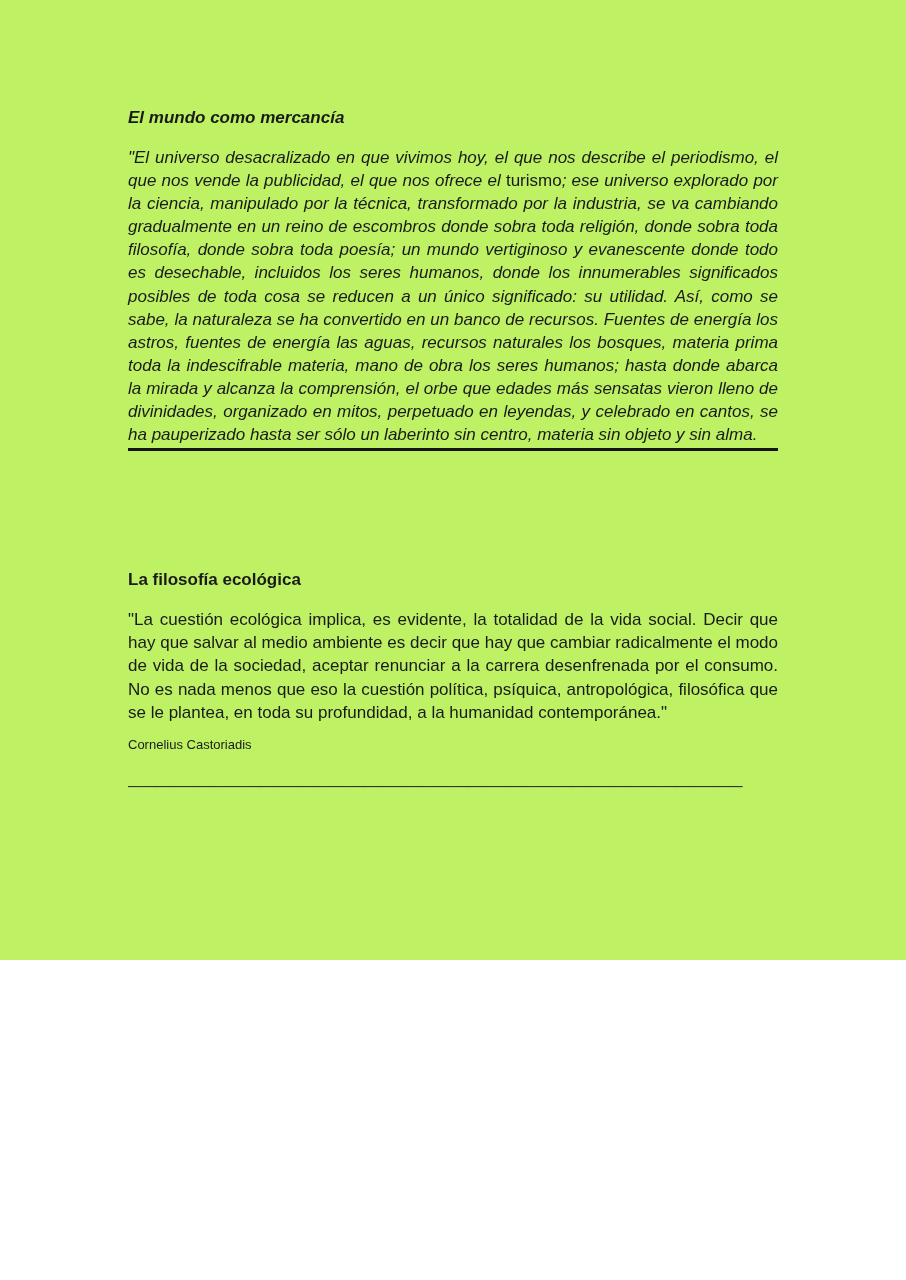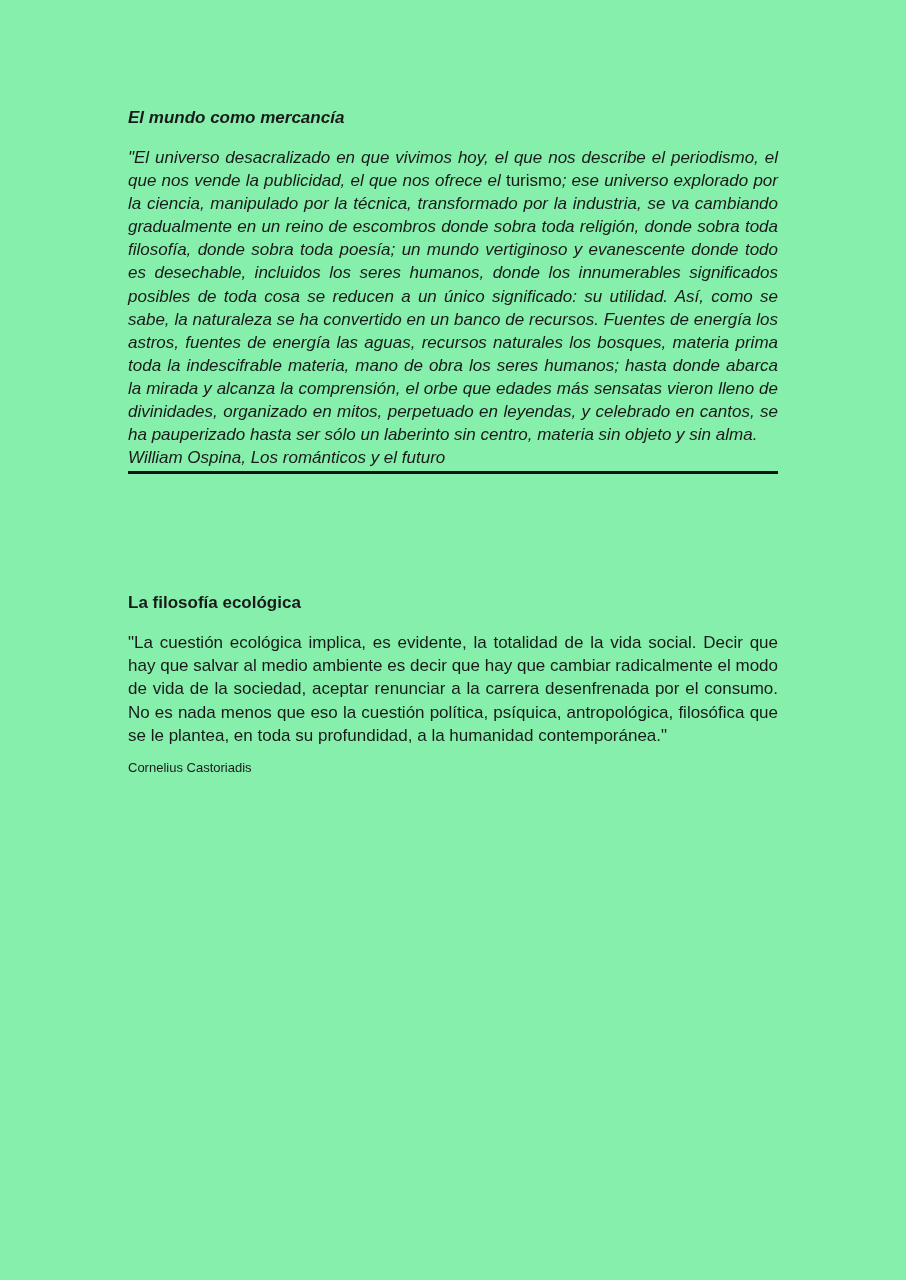--- a/index.html
+++ b/index.html
@@ -4,22 +4,22 @@
 <style>
   html, body { margin: 0; padding: 0; }
   body {
     width: 906px; height: 1280px;
     background: #ffffff;
     font-family: "Liberation Sans", sans-serif;
     color: #1a1a1a;
   }
   .page {
     position: relative;
-    width: 906px; height: 1280px;
-    background: #86efac;
+    width: 906px; height: 960px;
+    background: #bef264;
     overflow: hidden;
   }
   .content {
     position: absolute;
     left: 128px;
     top: 108px;
     width: 650px;
   }
   p { margin: 0; }
   .h1 {
@@ -77,25 +77,25 @@
 </head>
 <body>
 
 <div class="page">
   <div class="content">
 
     <p class="h1">El mundo como mercancía</p>
 
     <p class="quote1"><span>"El universo desacralizado en que vivimos hoy, el que nos describe el periodismo, el que nos vende la publicidad, el que nos ofrece el </span><span class="upright">turismo</span><span>; ese universo explorado por la ciencia, manipulado por la técnica, transformado por la industria, se va cambiando gradualmente en un reino de escombros donde sobra toda religión, donde sobra toda filosofía, donde sobra toda poesía; un mundo vertiginoso y evanescente donde todo es desechable, incluidos los seres humanos, donde los innumerables significados posibles de toda cosa se reducen a un único significado: su utilidad. Así, como se sabe, la naturaleza se ha convertido en un banco de recursos. Fuentes de energía los astros, fuentes de energía las aguas, recursos naturales los bosques, materia prima toda la indescifrable materia, mano de obra los seres humanos; hasta donde abarca la mirada y alcanza la comprensión, el orbe que edades más sensatas vieron lleno de divinidades, organizado en mitos, perpetuado en leyendas, y celebrado en cantos, se ha pauperizado hasta ser sólo un laberinto sin centro, materia sin objeto y sin alma.</span></p>
 
-    <p class="attr1">William Ospina, Los románticos y el futuro</p>
 
     <div class="rule"></div>
 
     <p class="h2">La filosofía ecológica</p>
 
     <p class="quote2">"La cuestión ecológica implica, es evidente, la totalidad de la vida social. Decir que hay que salvar al medio ambiente es decir que hay que cambiar radicalmente el modo de vida de la sociedad, aceptar renunciar a la carrera desenfrenada por el consumo. No es nada menos que eso la cuestión política, psíquica, antropológica, filosófica que se le plantea, en toda su profundidad, a la humanidad contemporánea."</p>
 
     <p class="attr2">Cornelius Castoriadis</p>
 
+    <p class="underscore-line">_________________________________________________________________</p>
 
   </div>
 </div>
 
 </body></html>

